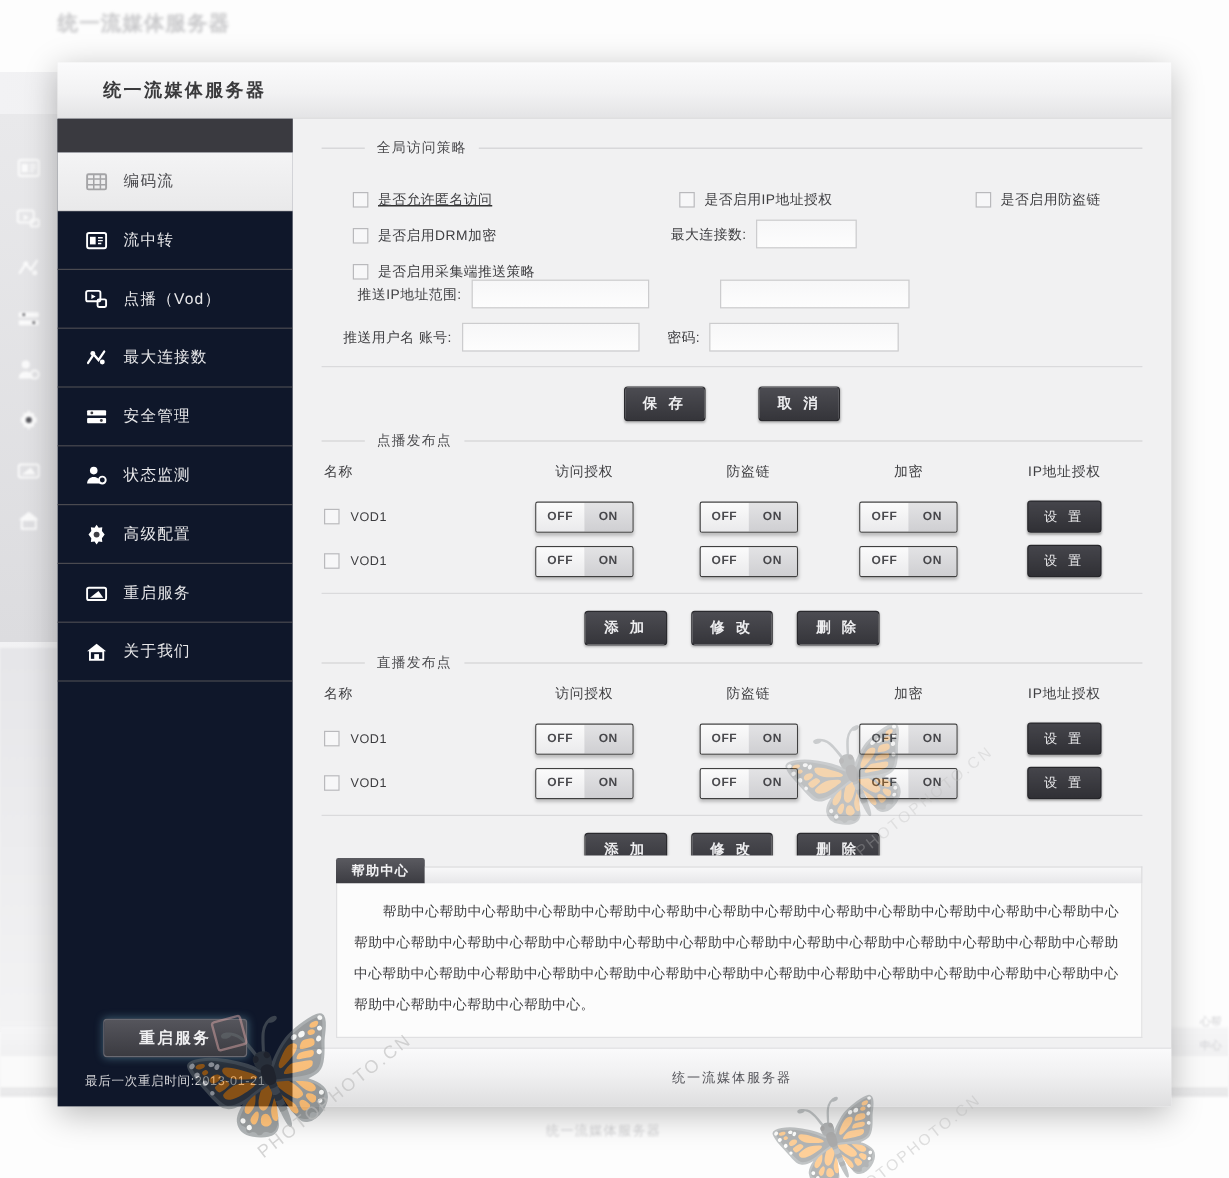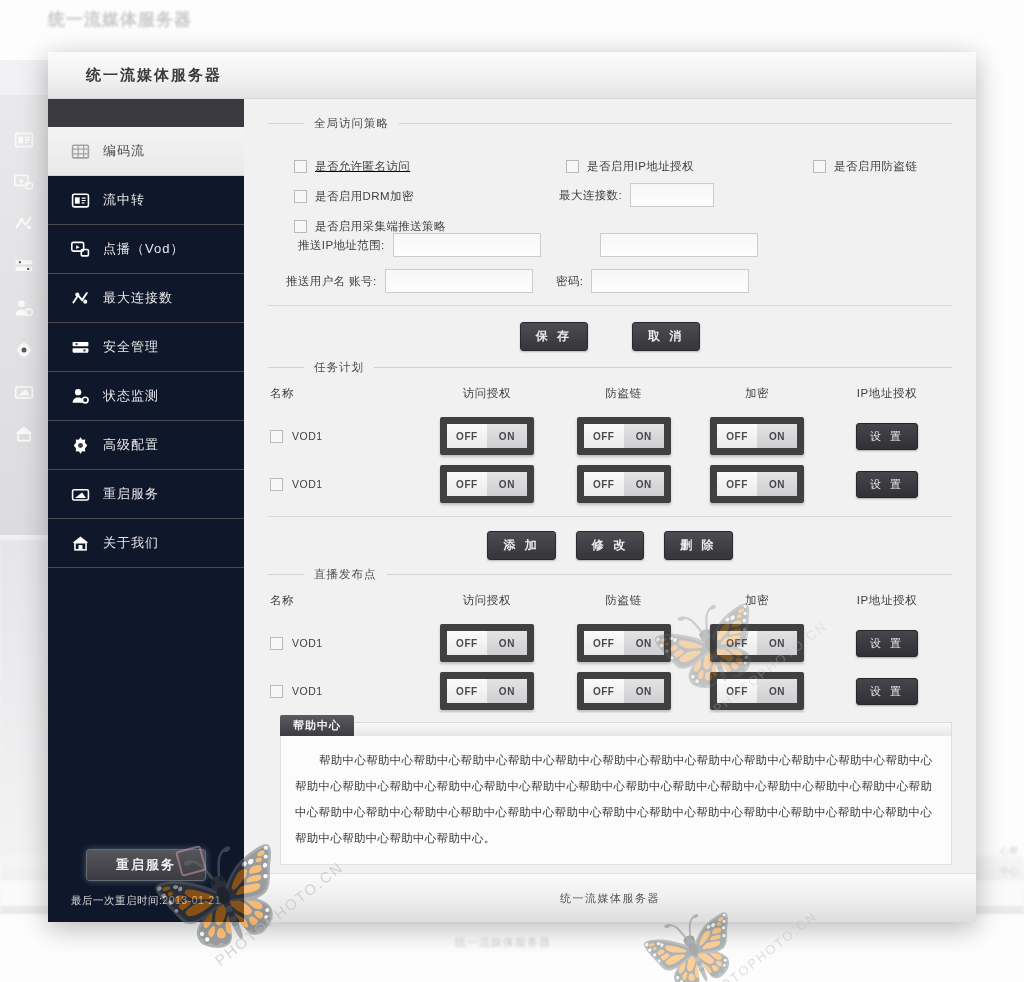--- a/index.html
+++ b/index.html
@@ -156,21 +156,21 @@
     font-size:11.5px;color:#3f3f42;font-weight:normal;letter-spacing:.6px;
     padding:9px 0 11px 0;text-align:center;
   }
   table.pp th.name-h{text-align:left;padding-left:2px;margin-left:16px;}
   table.pp td{padding:5px 0;text-align:center;}
   table.pp td.namec{text-align:left;padding-left:2px;}
   .namecell{display:flex;align-items:center;gap:9px;}
   .nametxt{font-size:10.5px;color:#3c3c3f;letter-spacing:.5px;}
 
   .toggle{
-    display:inline-flex;width:80px;height:24px;border:7px solid #404040;
+    display:inline-flex;width:80px;height:24px;border:1px solid #404040;
     border-radius:2px;overflow:hidden;cursor:pointer;
     box-shadow:0 2px 3px rgba(0,0,0,.22);
   }
   .tg-half{
     flex:1;display:flex;align-items:center;justify-content:center;
     font-size:10px;font-weight:bold;letter-spacing:.5px;
   }
   .tg-off{background:linear-gradient(to bottom,#fbfbfb,#eaeaec);color:#4a4a4e;}
   .tg-on {background:linear-gradient(to bottom,#e3e3e5,#cfcfd2);color:#46464a;}
   .setbtn{
@@ -427,21 +427,21 @@
           <div class="hsep" style="margin-top:22px;"></div>
           <div class="btnrow">
             <button class="btn-dark">保 存</button>
             <button class="btn-dark">取 消</button>
           </div>
         </div>
 
         <div class="fieldset">
           <div class="legend-row">
             <div class="lg-left"></div>
-            <div class="legend">任务计划</div>
+            <div class="legend">点播发布点</div>
             <div class="lg-right"></div>
           </div>
 
           <table class="pp">
             <colgroup>
                 <col style="width:22%">
                 <col style="width:20%">
                 <col style="width:20%">
                 <col style="width:19%">
                 <col style="width:19%">

